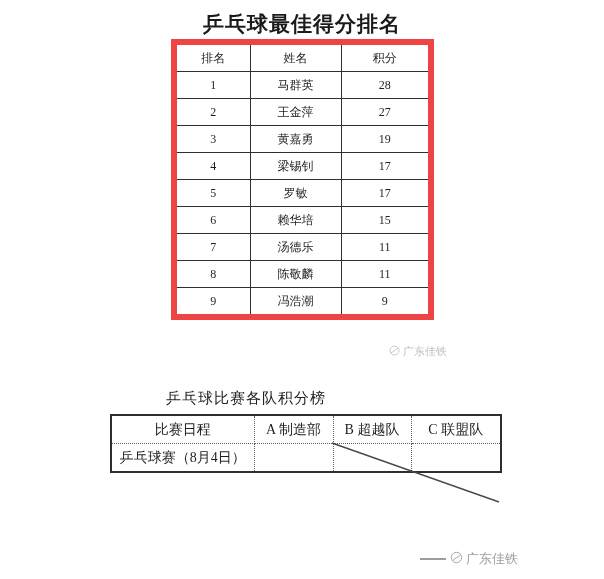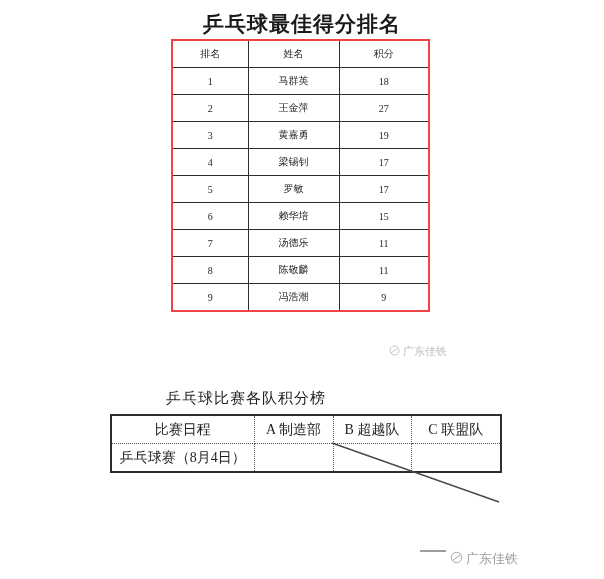--- a/index.html
+++ b/index.html
@@ -49,22 +49,22 @@
     vertical-align: middle;
     padding: 0;
     overflow: hidden;
     white-space: nowrap;
   }
   
   .t1 {
     left: 171px;
     top: 39px;
     width: 257px;
-    border: 2px solid #ef4444;
-    font-size: 10px;
+    border: 6px solid #ef4444;
+    font-size: 12px;
   }
   .t1 td {
     border: 1px solid #2e2e2e;
     height: 26px;
   }
   .t1 col.c0 { width: 76px; }
   .t1 col.c1 { width: 91px; }
   .t1 col.c2 { width: 90px; }
   
   .t2 {
@@ -88,20 +88,21 @@
     left: 110px;
     top: 414px;
     width: 390px;
     height: 146px;
     pointer-events: none;
   }
   
   .watermark {
     position: absolute;
     display: flex;
+    align-items: center;
     gap: 2px;
     color: #b3b3b3;
     font-family: "Liberation Sans", sans-serif;
   }
   .wm1 {
     left: 388px;
     top: 344px;
     font-size: 11px;
     opacity: 0.85;
   }
@@ -137,21 +138,21 @@
       </colgroup>
     <tbody>
       <tr>
         <td>排名</td>
         <td>姓名</td>
         <td>积分</td>
       </tr>
       <tr>
         <td>1</td>
         <td>马群英</td>
-        <td>18</td>
+        <td>28</td>
       </tr>
       <tr>
         <td>2</td>
         <td>王金萍</td>
         <td>27</td>
       </tr>
       <tr>
         <td>3</td>
         <td>黄嘉勇</td>
         <td>19</td>

